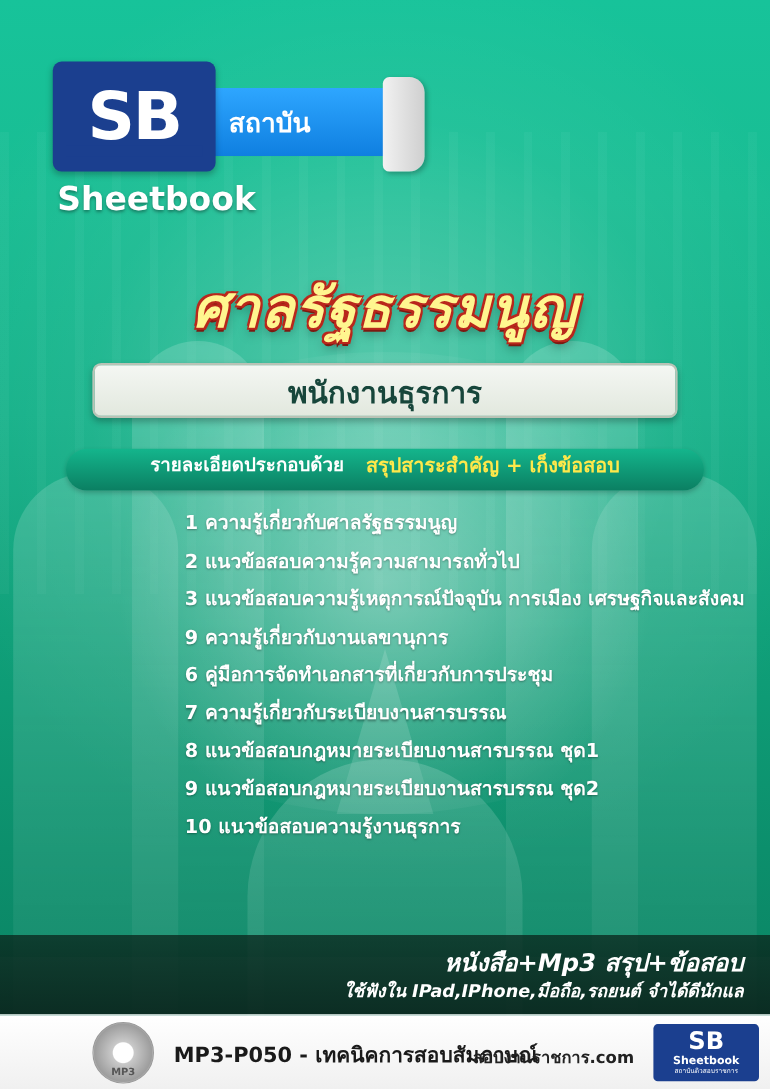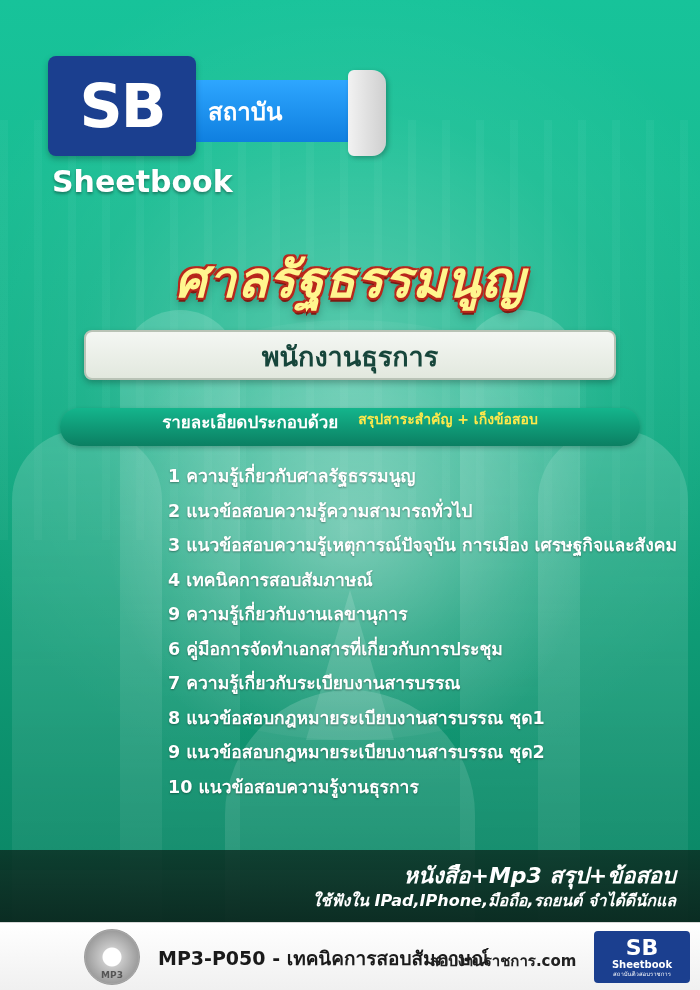--- a/index.html
+++ b/index.html
@@ -125,21 +125,21 @@
   
   .detail-strip {
     position:absolute; left:60px; top:408px; width:580px; height:38px;
     background: linear-gradient(180deg,#14b58c,#0b7f62);
     border-radius:19px;
     box-shadow: 0 2px 5px rgba(0,0,0,0.22);
     display:flex; align-items:flex-start; justify-content:center; gap:20px;
     padding: 0 10px;
   }
   .detail-strip .lead { color:#ffffff; font-size:17px; font-weight:bold; }
-  .detail-strip .hi { color:#ffe84a; font-size:14px; font-weight:bold; }
+  .detail-strip .hi { color:#ffe84a; font-size:18px; font-weight:bold; }
 
   
   .contents {
     position:absolute; left:128px; top:468px; width:520px;margin-left:40px;
   }
   .contents .item {
     font-size:17.5px; color:#ffffff; font-weight:bold;
     line-height:1; margin-bottom:17px;
     text-shadow: 0 1px 2px rgba(0,0,0,0.35);
     white-space:nowrap;
@@ -228,21 +228,20 @@
 
   <div class="detail-strip">
     <span class="lead">รายละเอียดประกอบด้วย</span>
     <span class="hi">สรุปสาระสำคัญ + เก็งข้อสอบ</span>
   </div>
 
   <div class="contents">
     <div class="item">1 ความรู้เกี่ยวกับศาลรัฐธรรมนูญ</div>
     <div class="item">2 แนวข้อสอบความรู้ความสามารถทั่วไป</div>
     <div class="item">3 แนวข้อสอบความรู้เหตุการณ์ปัจจุบัน การเมือง เศรษฐกิจและสังคม</div>
-    <div class="item">4 เทคนิคการสอบสัมภาษณ์</div>
     <div class="item">9 ความรู้เกี่ยวกับงานเลขานุการ</div>
     <div class="item">6 คู่มือการจัดทำเอกสารที่เกี่ยวกับการประชุม</div>
     <div class="item">7 ความรู้เกี่ยวกับระเบียบงานสารบรรณ</div>
     <div class="item">8 แนวข้อสอบกฎหมายระเบียบงานสารบรรณ ชุด1</div>
     <div class="item">9 แนวข้อสอบกฎหมายระเบียบงานสารบรรณ ชุด2</div>
     <div class="item">10 แนวข้อสอบความรู้งานธุรการ</div>
   </div>
 
   <div class="bottom-band">
     <div class="line1">หนังสือ+Mp3 สรุป+ข้อสอบ</div>

